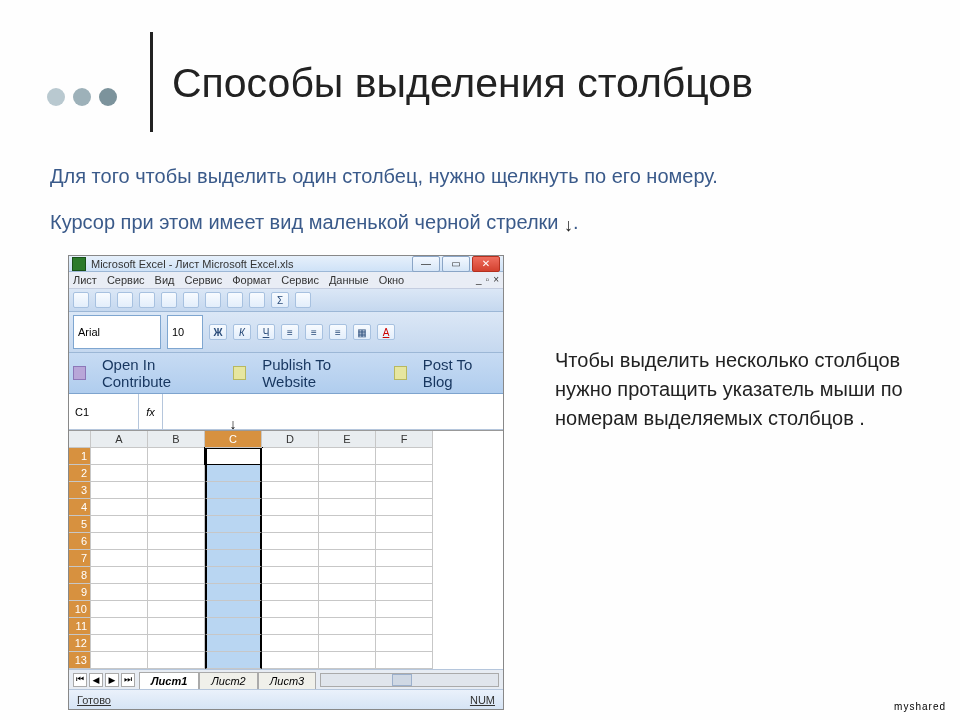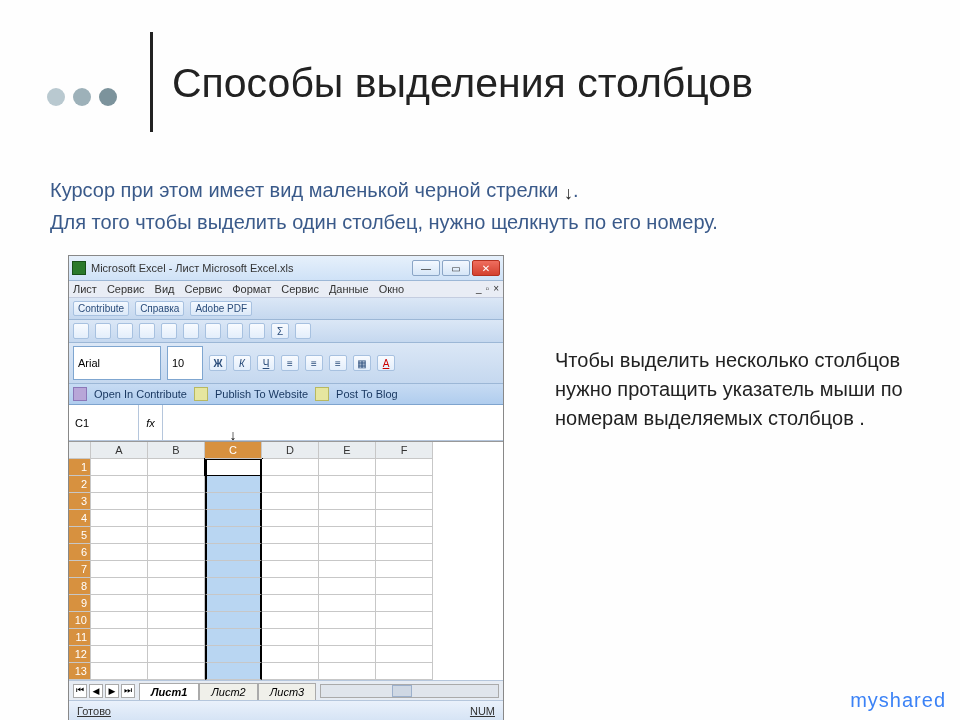--- a/index.html
+++ b/index.html
@@ -52,36 +52,36 @@
     position: absolute;
     top: 346px; left: 555px;
     width: 350px;
     font-size: 20px;
     color:#222;
     line-height: 1.45;
   }
   .watermark {
     position: absolute;
     bottom: 8px; right: 14px;
-    font-size: 20px;
-    color:#3b82f6;
+    font-size: 10px;
+    color:#000000;
     letter-spacing:1px;
   }
 
   
   .excel {
     position: absolute;
     top: 255px; left: 68px;
     width: 436px;
     border:1px solid #888;
     background:#fff;
     font-size:11px;
   }
   .titlebar {
-    height:25px;
+    height:16px;
     background: linear-gradient(#e6f0fb,#cfe2f7);
     display:flex; align-items:center; padding:0 3px;
     border-bottom:1px solid #9cb7d6;
   }
   .titlebar .appicon {
     width:14px;height:14px;background:#2b7a2b;margin-right:5px;
     border:1px solid #185018;
   }
   .titlebar .titletext { color:#333; }
   .winbtns { margin-left:auto; display:flex; gap:2px; }
@@ -108,35 +108,35 @@
     background:linear-gradient(#f4f9ff,#dce9f8);
     border:1px solid #a7c1e0;border-radius:2px;
     padding:1px 4px;font-size:10px;color:#2a4c7a;
   }
   .tb-icon {
     width:16px;height:16px;border:1px solid #a7c1e0;
     background:linear-gradient(#f8fbff,#e3eefb);
     border-radius:2px;
   }
   .fontbox {
-    background:#fff;border:1px solid #7fa6d0;height:34px;
-    display:flex;align-items:center;padding:8px 4px;font-size:11px;
+    background:#fff;border:1px solid #7fa6d0;height:18px;
+    display:flex;align-items:center;padding:16px 4px;font-size:11px;
   }
   .fontbox.w1{width:88px;} .fontbox.w2{width:36px;}
   .fmtbtn {
     width:18px;height:16px;border:1px solid #a7c1e0;
     background:linear-gradient(#f8fbff,#e3eefb);border-radius:2px;
     display:flex;align-items:center;justify-content:center;
     font-size:10px;color:#2a4c7a;
   }
   .toolbarC {
     background:linear-gradient(#c7dbf3,#b0cdee);
     border-bottom:1px solid #7ea4ce;
-    padding:3px 4px;display:flex;align-items:center;gap:7px;
-    font-size:11px;color:#17365f;
+    padding:3px 4px;display:flex;align-items:center;gap:16px;
+    font-size:15px;color:#17365f;
   }
   .toolbarC .ct{background:#b8a6d8;border:1px solid #8c77b8;width:14px;height:14px;}
   .toolbarC a{color:#17365f;text-decoration:none;}
   .toolbarC .micon{width:14px;height:14px;background:#e6e6a0;border:1px solid #b8b860;}
   .fbar {
     display:flex;border-bottom:1px solid #b5c6dc;background:#fff;height:36px;
   }
   .namebox{width:70px;border-right:1px solid #b5c6dc;padding:0 6px;font-size:11px;display:flex;align-items:center;}
   .fx{width:24px;border-right:1px solid #b5c6dc;display:flex;align-items:center;justify-content:center;font-style:italic;font-size:11px;}
   .fxinput{flex:1;}
@@ -190,25 +190,25 @@
 
 <div class="decor-dots">
   <span style="background:#b9c9d0"></span>
   <span style="background:#9db1b9"></span>
   <span style="background:#7c939c"></span>
 </div>
 <div class="vrule"></div>
 <h1 class="title">Способы выделения столбцов</h1>
 
 <div class="para1">
+  <div>Для того чтобы выделить один столбец, нужно щелкнуть по его номеру.</div>
   <div style="margin-top:14px;">
     <span>Курсор при этом имеет вид маленькой черной стрелки</span>
     <span class="arrow-inline">↓</span><span>.</span>
   </div>
-  <div>Для того чтобы выделить один столбец, нужно щелкнуть по его номеру.</div>
 </div>
 
 <div class="para-right">Чтобы выделить несколько столбцов нужно протащить указатель мыши по номерам выделяемых столбцов .</div>
 
 <div class="watermark">myshared</div>
 
 <div class="excel">
 
   <div class="titlebar">
     <div class="appicon"></div>
@@ -229,25 +229,20 @@
     <span>Сервис</span>
     <span>Данные</span>
     <span>Окно</span>
     <div class="docbtns">
       <span>_</span>
       <span>▫</span>
       <span>×</span>
     </div>
   </div>
 
-  <div class="toolbarA">
-    <span class="tb-item">Contribute</span>
-    <span class="tb-item">Справка</span>
-    <span class="tb-item">Adobe PDF</span>
-  </div>
 
   <div class="toolbarA">
     <div class="tb-icon"></div>
     <div class="tb-icon"></div>
     <div class="tb-icon"></div>
     <div class="tb-icon"></div>
     <div class="tb-icon"></div>
     <div class="tb-icon"></div>
     <div class="tb-icon"></div>
     <div class="tb-icon"></div>

